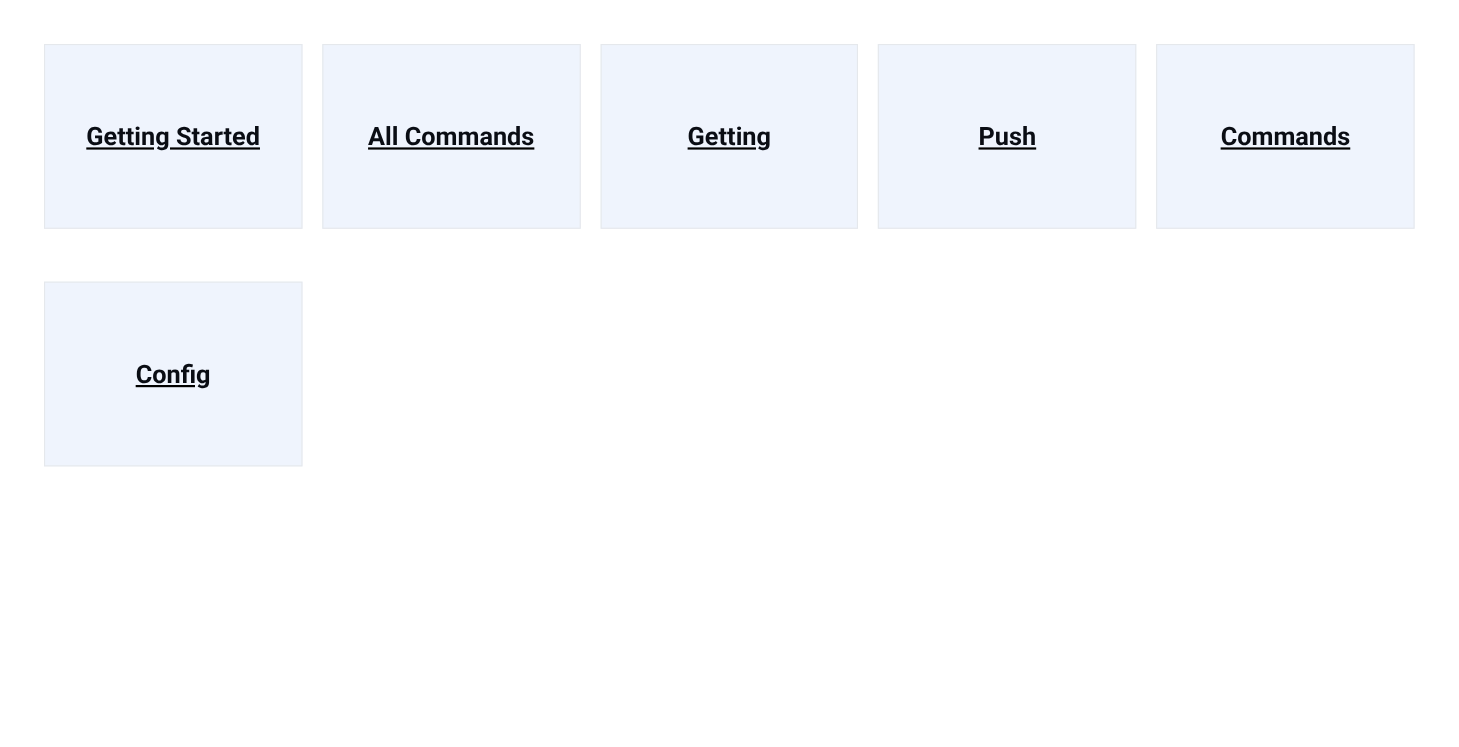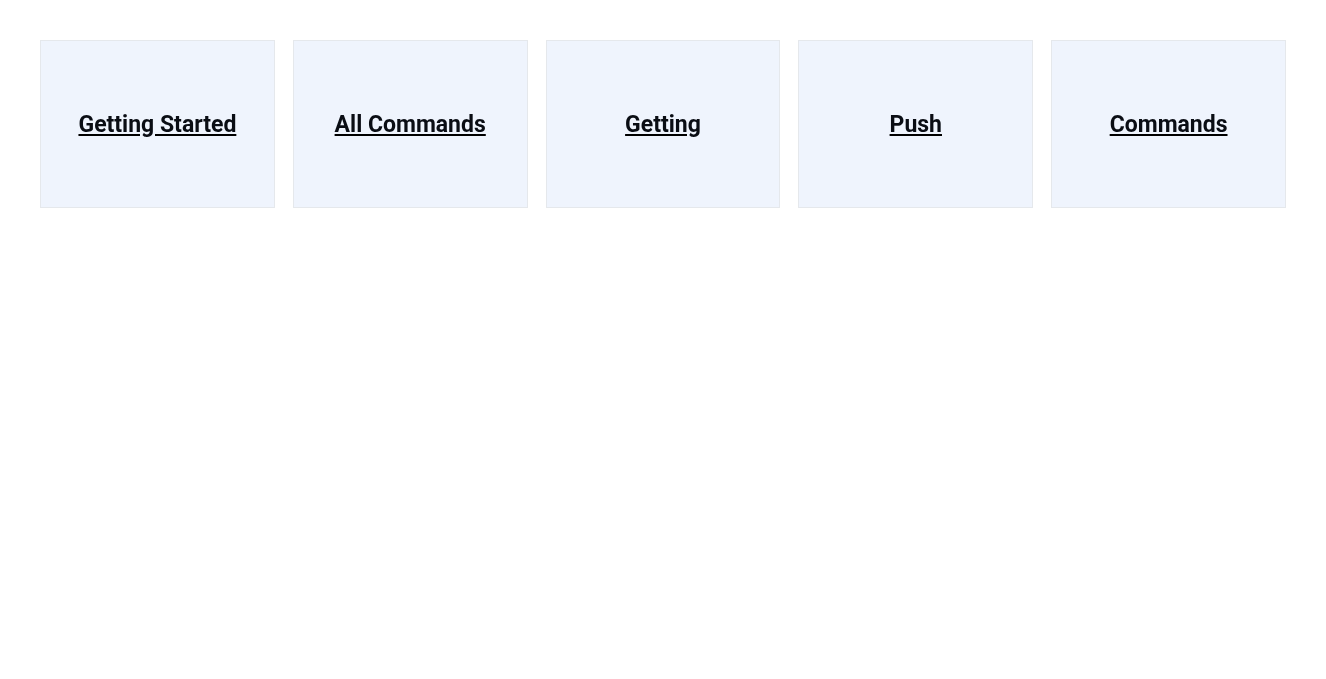--- a/index.html
+++ b/index.html
@@ -48,13 +48,16 @@
   </div>
   <div class="card">
     <div class="card-title">Getting</div>
   </div>
   <div class="card">
     <div class="card-title">Push</div>
   </div>
   <div class="card">
     <div class="card-title">Commands</div>
   </div>
+  <div class="card">
+    <div class="card-title">Config</div>
+  </div>
 </div>
 
 </body></html>

